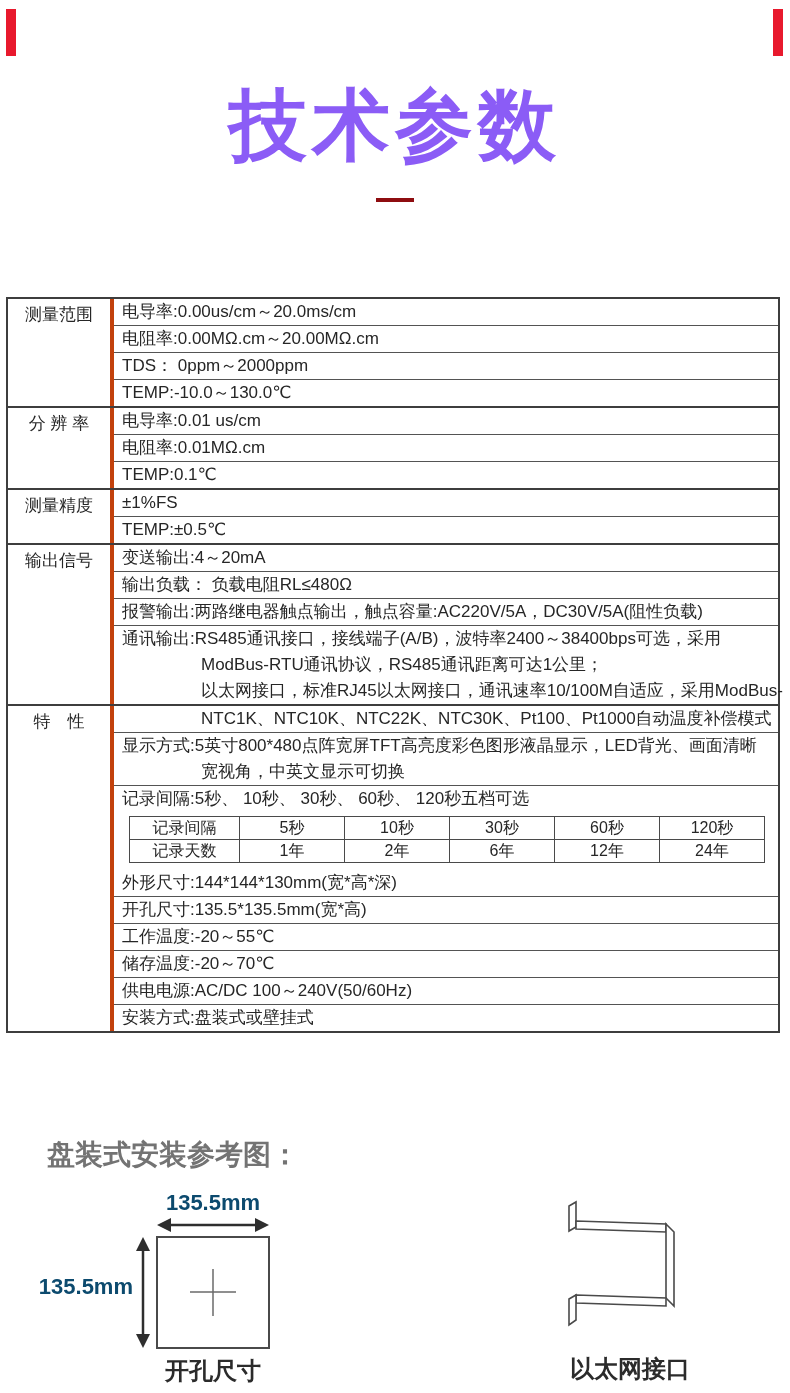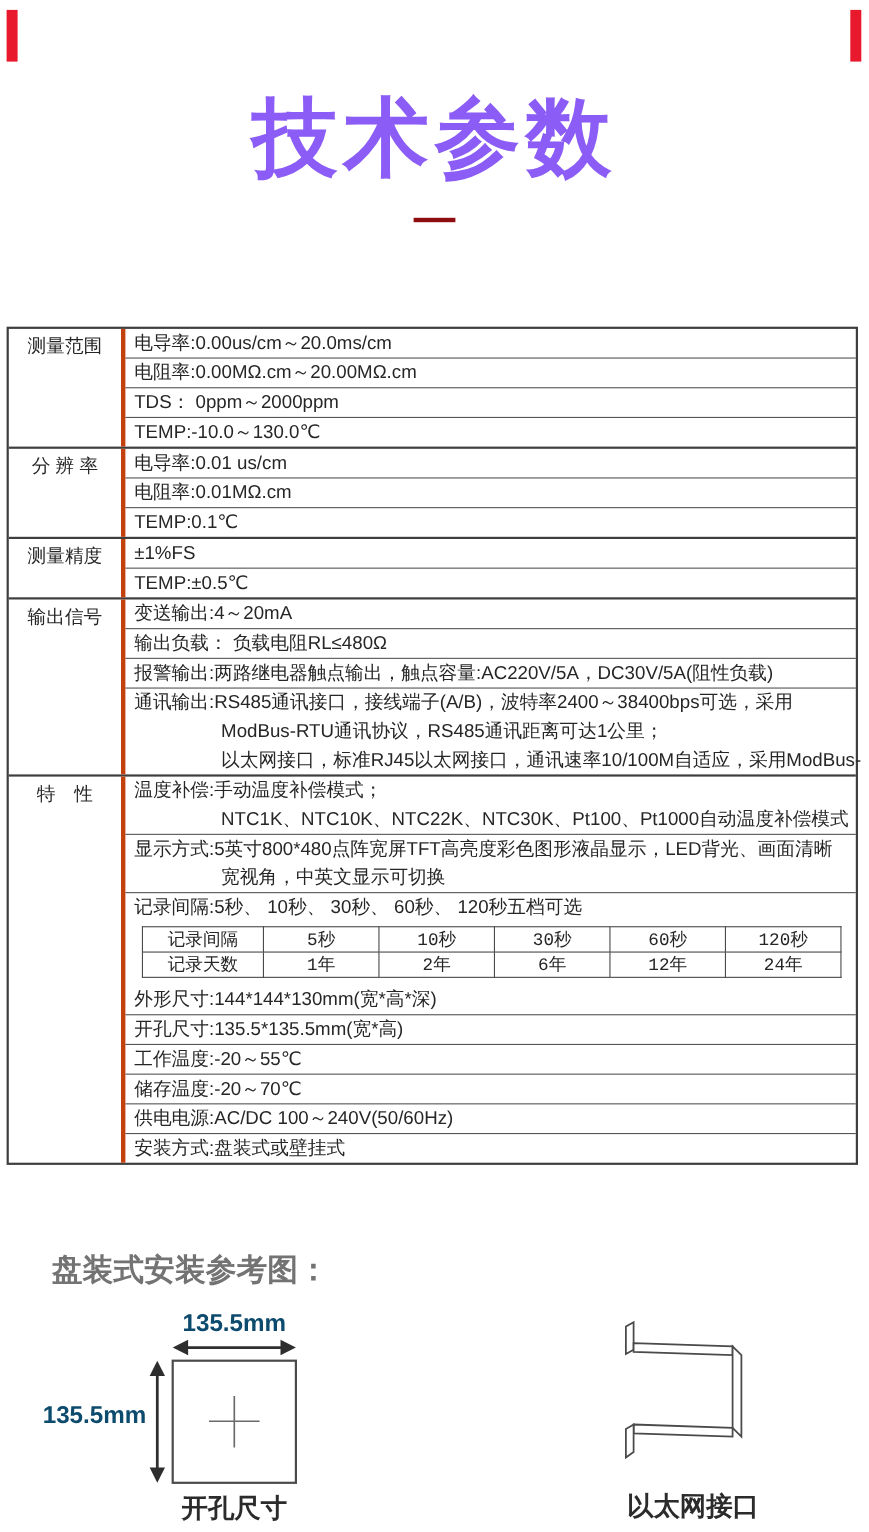--- a/index.html
+++ b/index.html
@@ -29,21 +29,21 @@
   .vrow + .vrow { border-top:1px solid #545454; }
   .vrow.no-border { border-top:none; }
   .line { line-height:26px; white-space:nowrap; }
   .line.cont { padding-left:79px; }
 
   
   .record-table { border-collapse:collapse; margin:4px 0 7px 7px;border-radius:11px; }
   .record-table td { border:1px solid #4a4a4a; height:23px; text-align:center;
                      font-size:16px; font-weight:500; padding:0 4px; }
   .record-table td.c0 { width:110px; }
-  .record-table td.cx { width:105px;font-family:Liberation Mono, monospace; }
+  .record-table td.cx { width:105px; }
 
   
   .mount-heading { position:absolute; left:47px; top:1136px; font-size:28px; font-weight:bold; color:#737373; }
   .dim-label { position:absolute; font-size:22px; font-weight:bold; color:#0c4a6e; }
   .dim-label.w { left:150px; top:1190px; width:126px; text-align:center; }
   .dim-label.h { left:33px; top:1274px; width:100px; text-align:right; }
   .diagram-caption { position:absolute; font-size:24px; font-weight:bold; color:#2b2b2b; text-align:center; }
   .diagram-caption.cutout { left:155px; top:1355px; width:116px; }
   .diagram-caption.fixer { left:545px; top:1353px; width:170px; }
   svg { position:absolute; }
@@ -123,21 +123,20 @@
           <div class="line cont">ModBus-RTU通讯协议，RS485通讯距离可达1公里；</div>
           <div class="line cont">以太网接口，标准RJ45以太网接口，通讯速率10/100M自适应，采用ModBus-</div>
         </div>
       </div>
     </div>
 
     <div class="section">
       <div class="label-col">特　性</div>
       <div class="value-col">
         <div class="vrow">
-          <div class="line">温度补偿:手动温度补偿模式；</div>
           <div class="line cont">NTC1K、NTC10K、NTC22K、NTC30K、Pt100、Pt1000自动温度补偿模式</div>
         </div>
         <div class="vrow">
           <div class="line">显示方式:5英寸800*480点阵宽屏TFT高亮度彩色图形液晶显示，LED背光、画面清晰</div>
           <div class="line cont">宽视角，中英文显示可切换</div>
         </div>
         <div class="vrow">
           <div class="line">记录间隔:5秒、 10秒、 30秒、 60秒、 120秒五档可选</div>
           <table class="record-table">
             <tbody>

